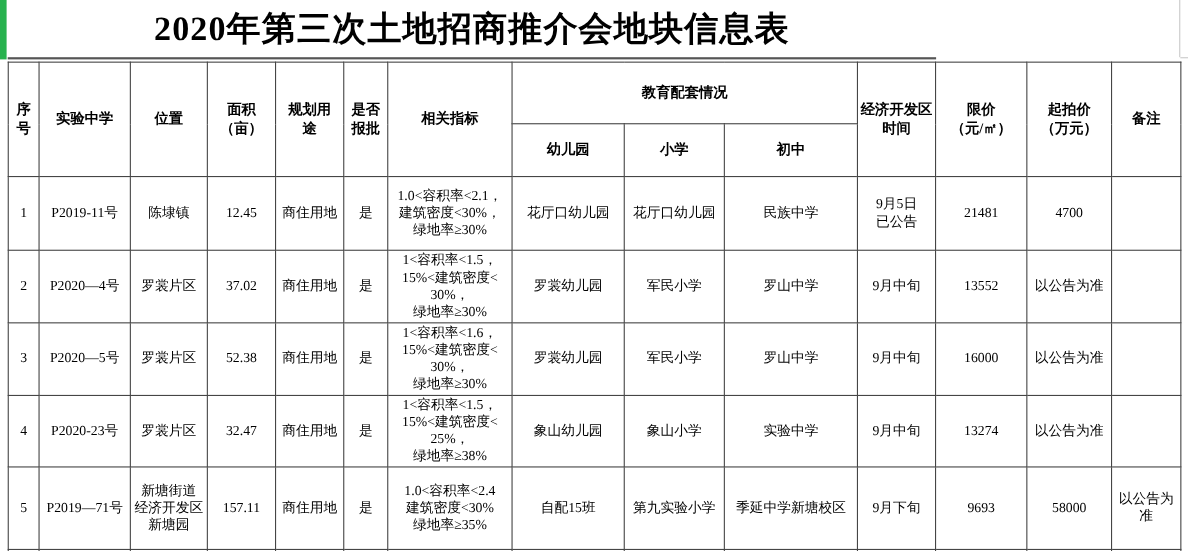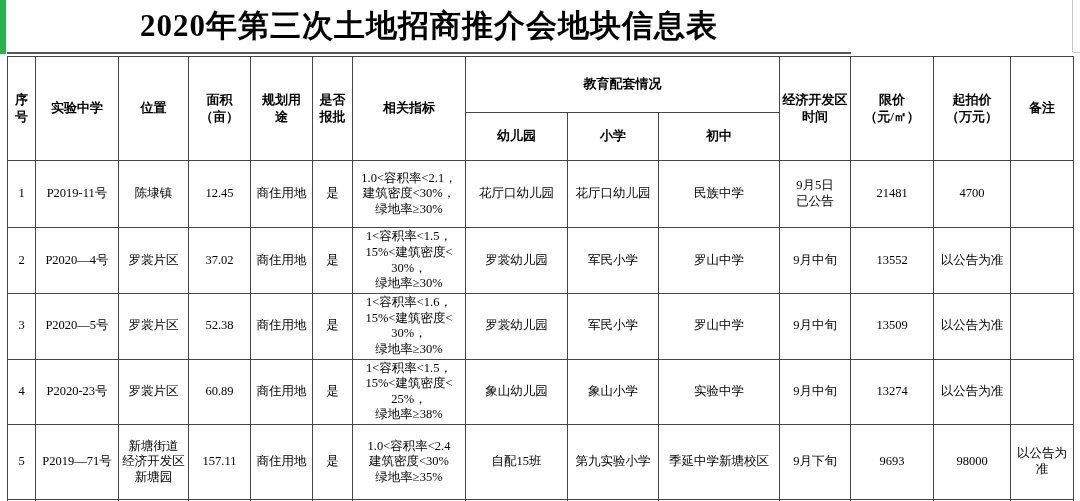--- a/index.html
+++ b/index.html
@@ -133,29 +133,29 @@
         <td>商住用地</td>
         <td>是</td>
         <td class="c-indicators">1&lt;容积率&lt;1.6，
 15%&lt;建筑密度&lt;
 30%，
 绿地率≥30%</td>
         <td>罗裳幼儿园</td>
         <td>军民小学</td>
         <td>罗山中学</td>
         <td>9月中旬</td>
-        <td>13509</td>
+        <td>16000</td>
         <td>以公告为准</td>
         <td></td>
       </tr>
       <tr style="height: 63px;">
         <td>4</td>
         <td class="c-parcel">P2020-23号</td>
         <td>罗裳片区</td>
-        <td>60.89</td>
+        <td>32.47</td>
         <td>商住用地</td>
         <td>是</td>
         <td class="c-indicators">1&lt;容积率&lt;1.5，
 15%&lt;建筑密度&lt;
 25%，
 绿地率≥38%</td>
         <td>象山幼儿园</td>
         <td>象山小学</td>
         <td>实验中学</td>
         <td>9月中旬</td>
@@ -173,21 +173,21 @@
         <td>商住用地</td>
         <td>是</td>
         <td class="c-indicators">1.0&lt;容积率&lt;2.4
 建筑密度&lt;30%
 绿地率≥35%</td>
         <td>自配15班</td>
         <td>第九实验小学</td>
         <td>季延中学新塘校区</td>
         <td>9月下旬</td>
         <td>9693</td>
-        <td>98000</td>
+        <td>58000</td>
         <td>以公告为准</td>
       </tr>
       <tr class="partial" style="height: 40px;">
         <td></td>
         <td></td>
         <td></td>
         <td></td>
         <td></td>
         <td></td>
         <td></td>

